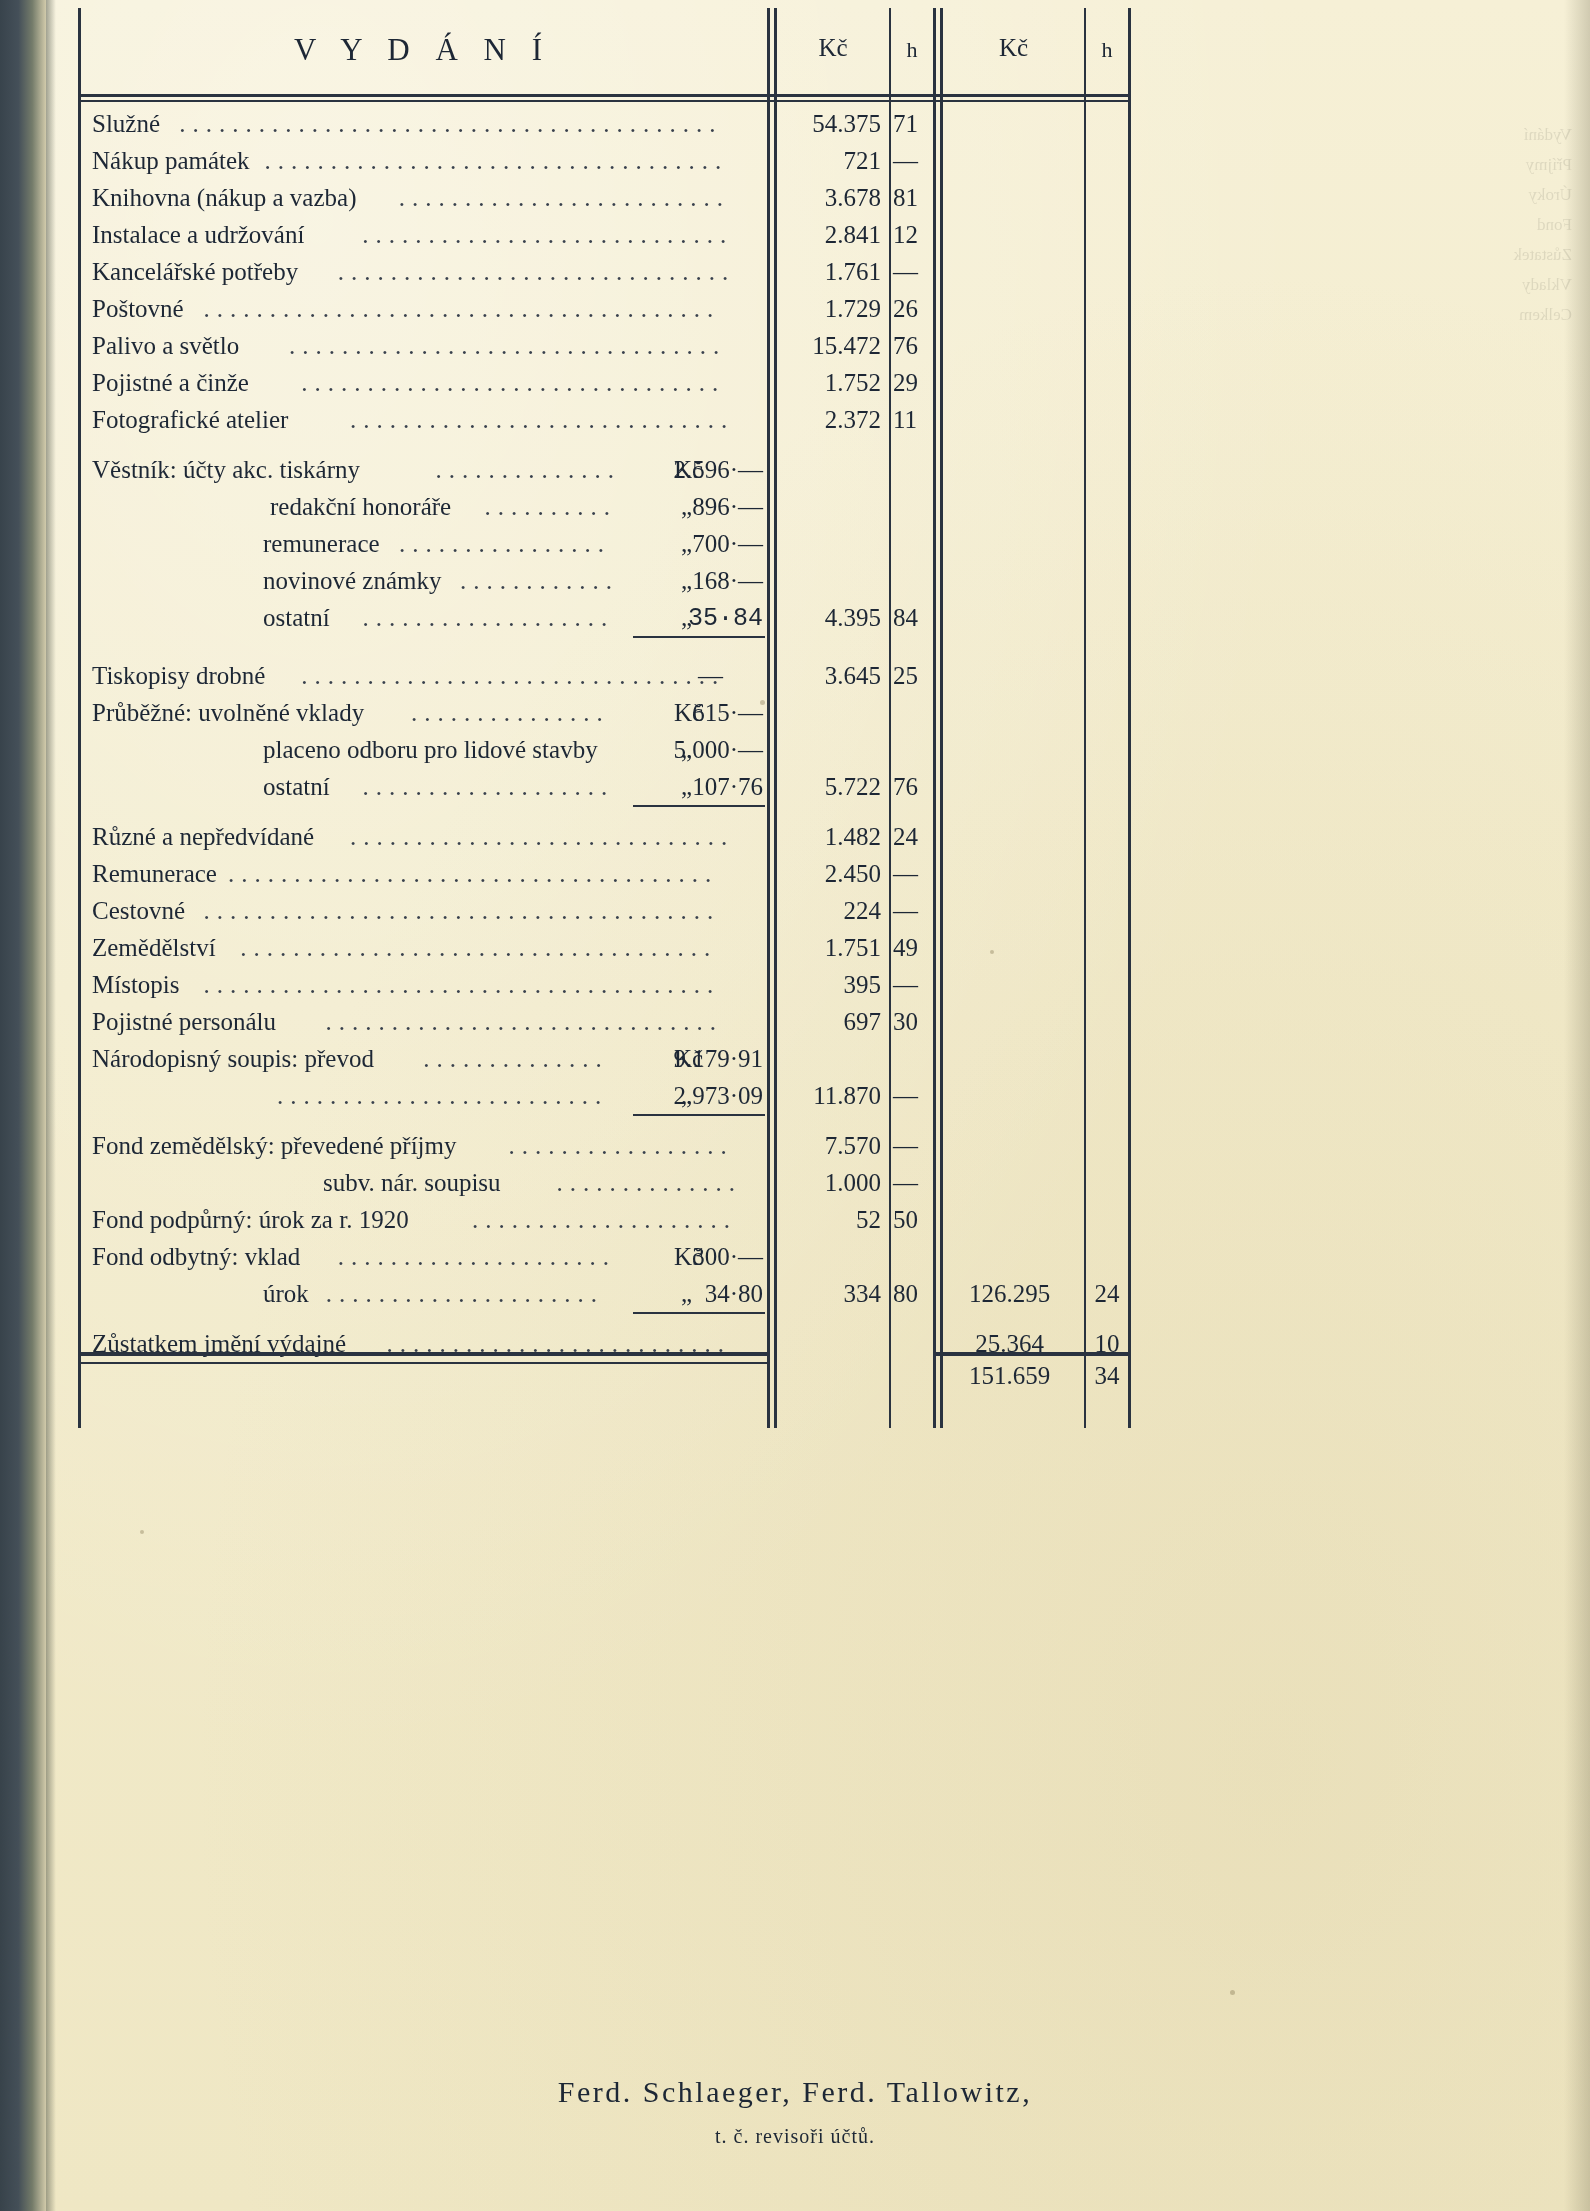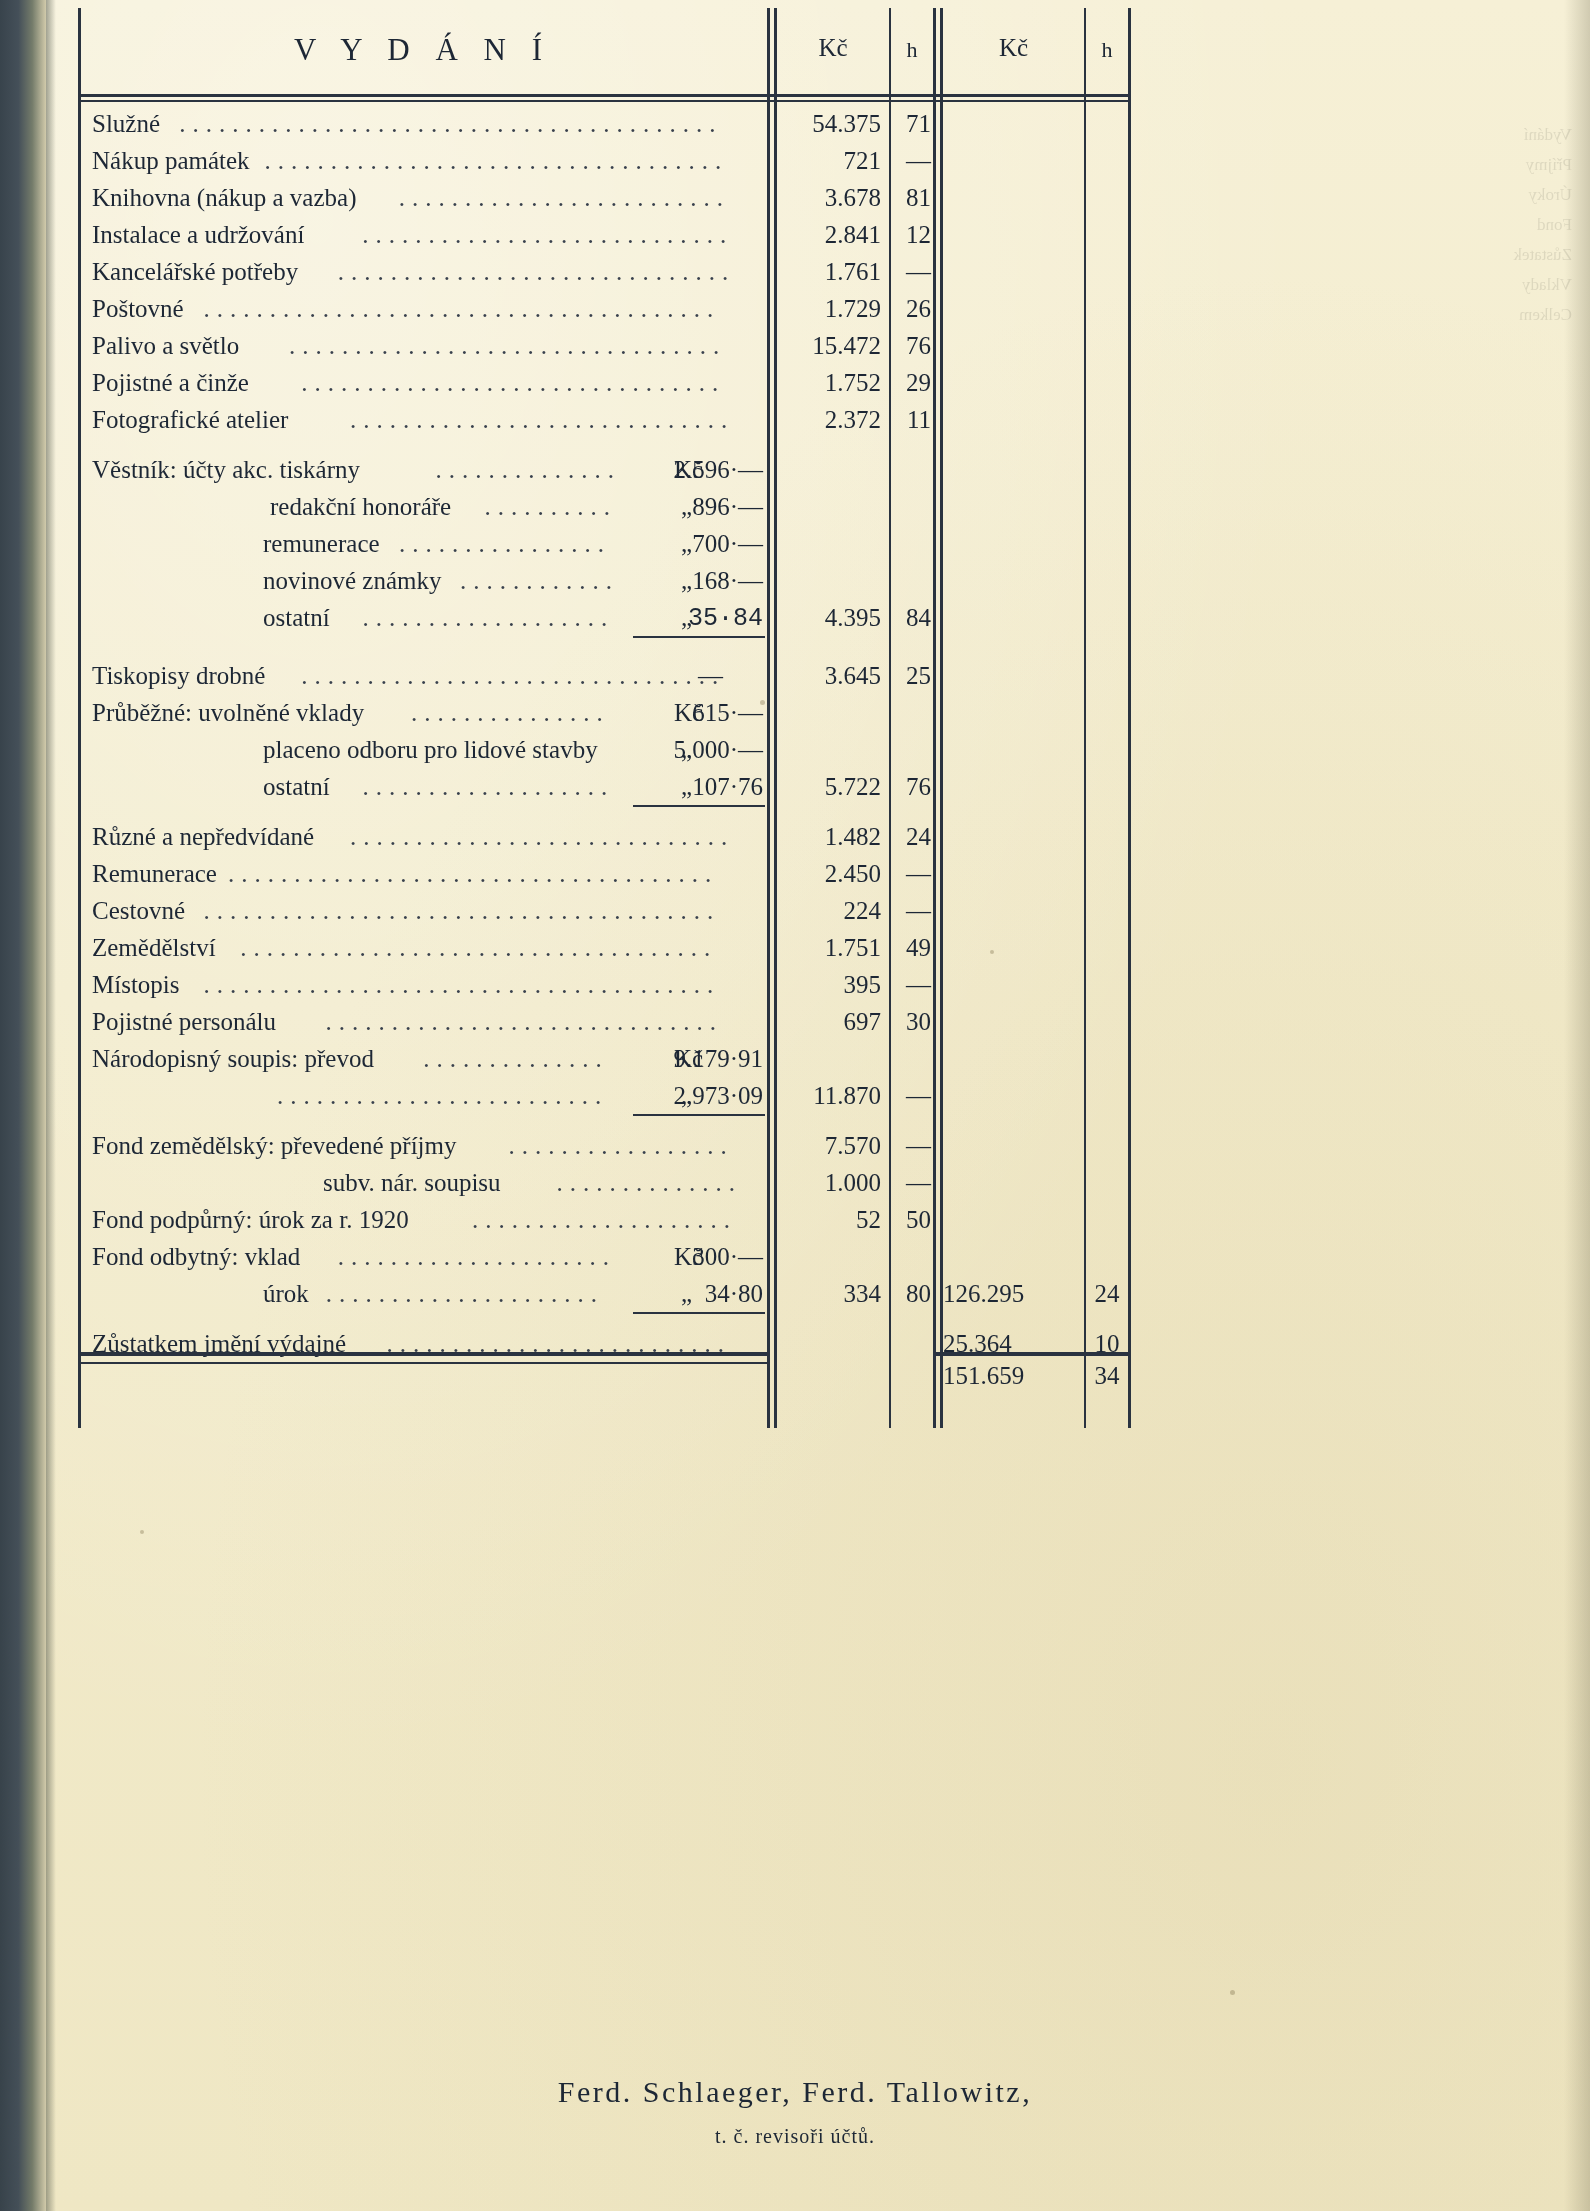--- a/index.html
+++ b/index.html
@@ -176,30 +176,30 @@
     width: 104px;
     text-align: right;
     font-size: 25px;
     color: #1d2735;
   }
   .amt-h1 {
     position: absolute;
     top: 2px;
     left: 815px;
     width: 38px;
-    text-align: right;
+    text-align: left;
     font-size: 25px;
     color: #1d2735;
   }
   .amt-kc2 {
     position: absolute;
     top: 2px;
     left: 865px;
     width: 133px;
-    text-align: left;
+    text-align: center;
     font-size: 25px;
     color: #1d2735;
   }
   .amt-h2 {
     position: absolute;
     top: 2px;
     left: 1010px;
     width: 38px;
     text-align: center;
     font-size: 25px;

